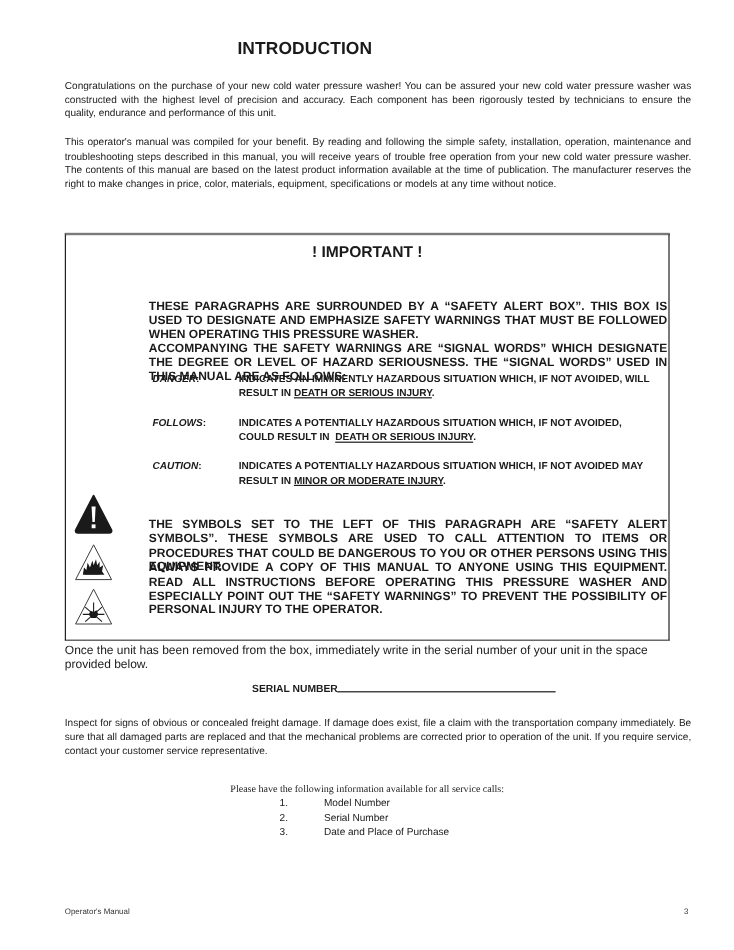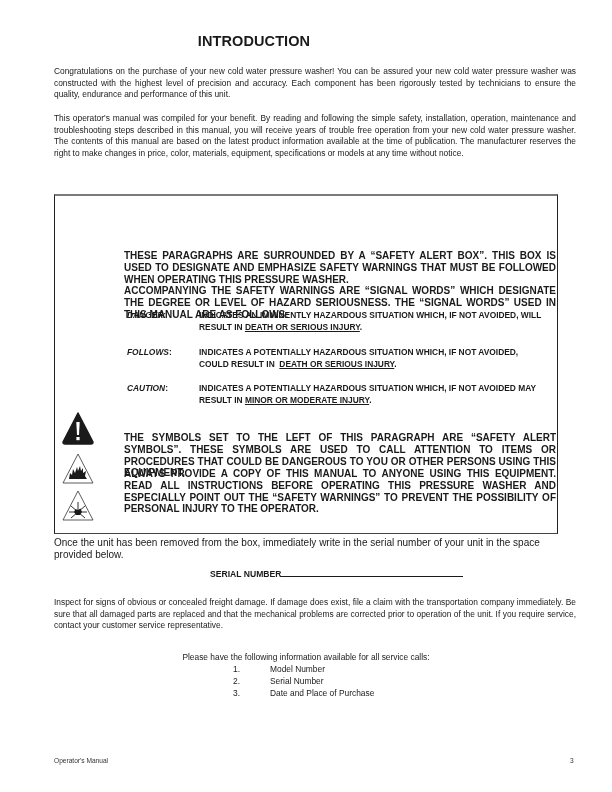--- a/index.html
+++ b/index.html
@@ -135,20 +135,21 @@
       top: 597px;
     }
     .service-intro {
       position: absolute;
       top: 652px;
       left: 0;
       width: 612px;
       text-align: center;
       font-size: 8.4px;
       line-height: 11.7px;
+      font-family: Liberation Serif, serif;
     }
     .service-item {
       position: absolute;
       left: 233px;
       font-size: 8.4px;
       line-height: 11.7px;
     }
     .service-item .num {
       position: absolute;
       left: 0;
@@ -180,20 +181,21 @@
   </style>
 </head>
 <body>
 
 <div class="page-title">INTRODUCTION</div>
 
 <p class="para para-1">Congratulations on the purchase of your new cold water pressure washer!  You can be assured your new cold water pressure washer was constructed with the highest level of precision and accuracy.  Each component has been rigorously tested by technicians to ensure the quality, endurance and performance of this unit.</p>
 <p class="para para-2">This operator's manual was compiled for your benefit.  By reading and following the simple safety, installation, operation, maintenance and troubleshooting steps described in this manual, you will receive years of trouble free operation from your new cold water pressure washer.  The contents of this manual are based on the latest product information available at the time of publication.  The manufacturer reserves the right to make changes in price, color, materials, equipment, specifications or models at any time without notice.</p>
 
 <div class="safety-box">
+  <div class="important-title">! IMPORTANT !</div>
 
   <div class="box-text box-text-1">
     <div>THESE PARAGRAPHS ARE SURROUNDED BY A “SAFETY ALERT BOX”.  THIS BOX IS USED TO DESIGNATE AND EMPHASIZE SAFETY WARNINGS THAT MUST BE FOLLOWED WHEN OPERATING THIS PRESSURE WASHER.</div>
     <div>ACCOMPANYING THE SAFETY WARNINGS ARE “SIGNAL WORDS” WHICH DESIGNATE THE DEGREE OR LEVEL OF HAZARD SERIOUSNESS.  THE “SIGNAL WORDS” USED  IN THIS MANUAL ARE AS FOLLOWS:</div>
   </div>
 
   <div class="signal-row sig-1">
     <span class="word"><span>DANGER</span><span style="font-style:normal">:</span></span>
     <span class="desc"><span>INDICATES AN IMMINENTLY HAZARDOUS SITUATION WHICH, IF NOT AVOIDED, WILL RESULT IN </span><u>DEATH OR SERIOUS INJURY</u><span>.</span></span>
   </div>

